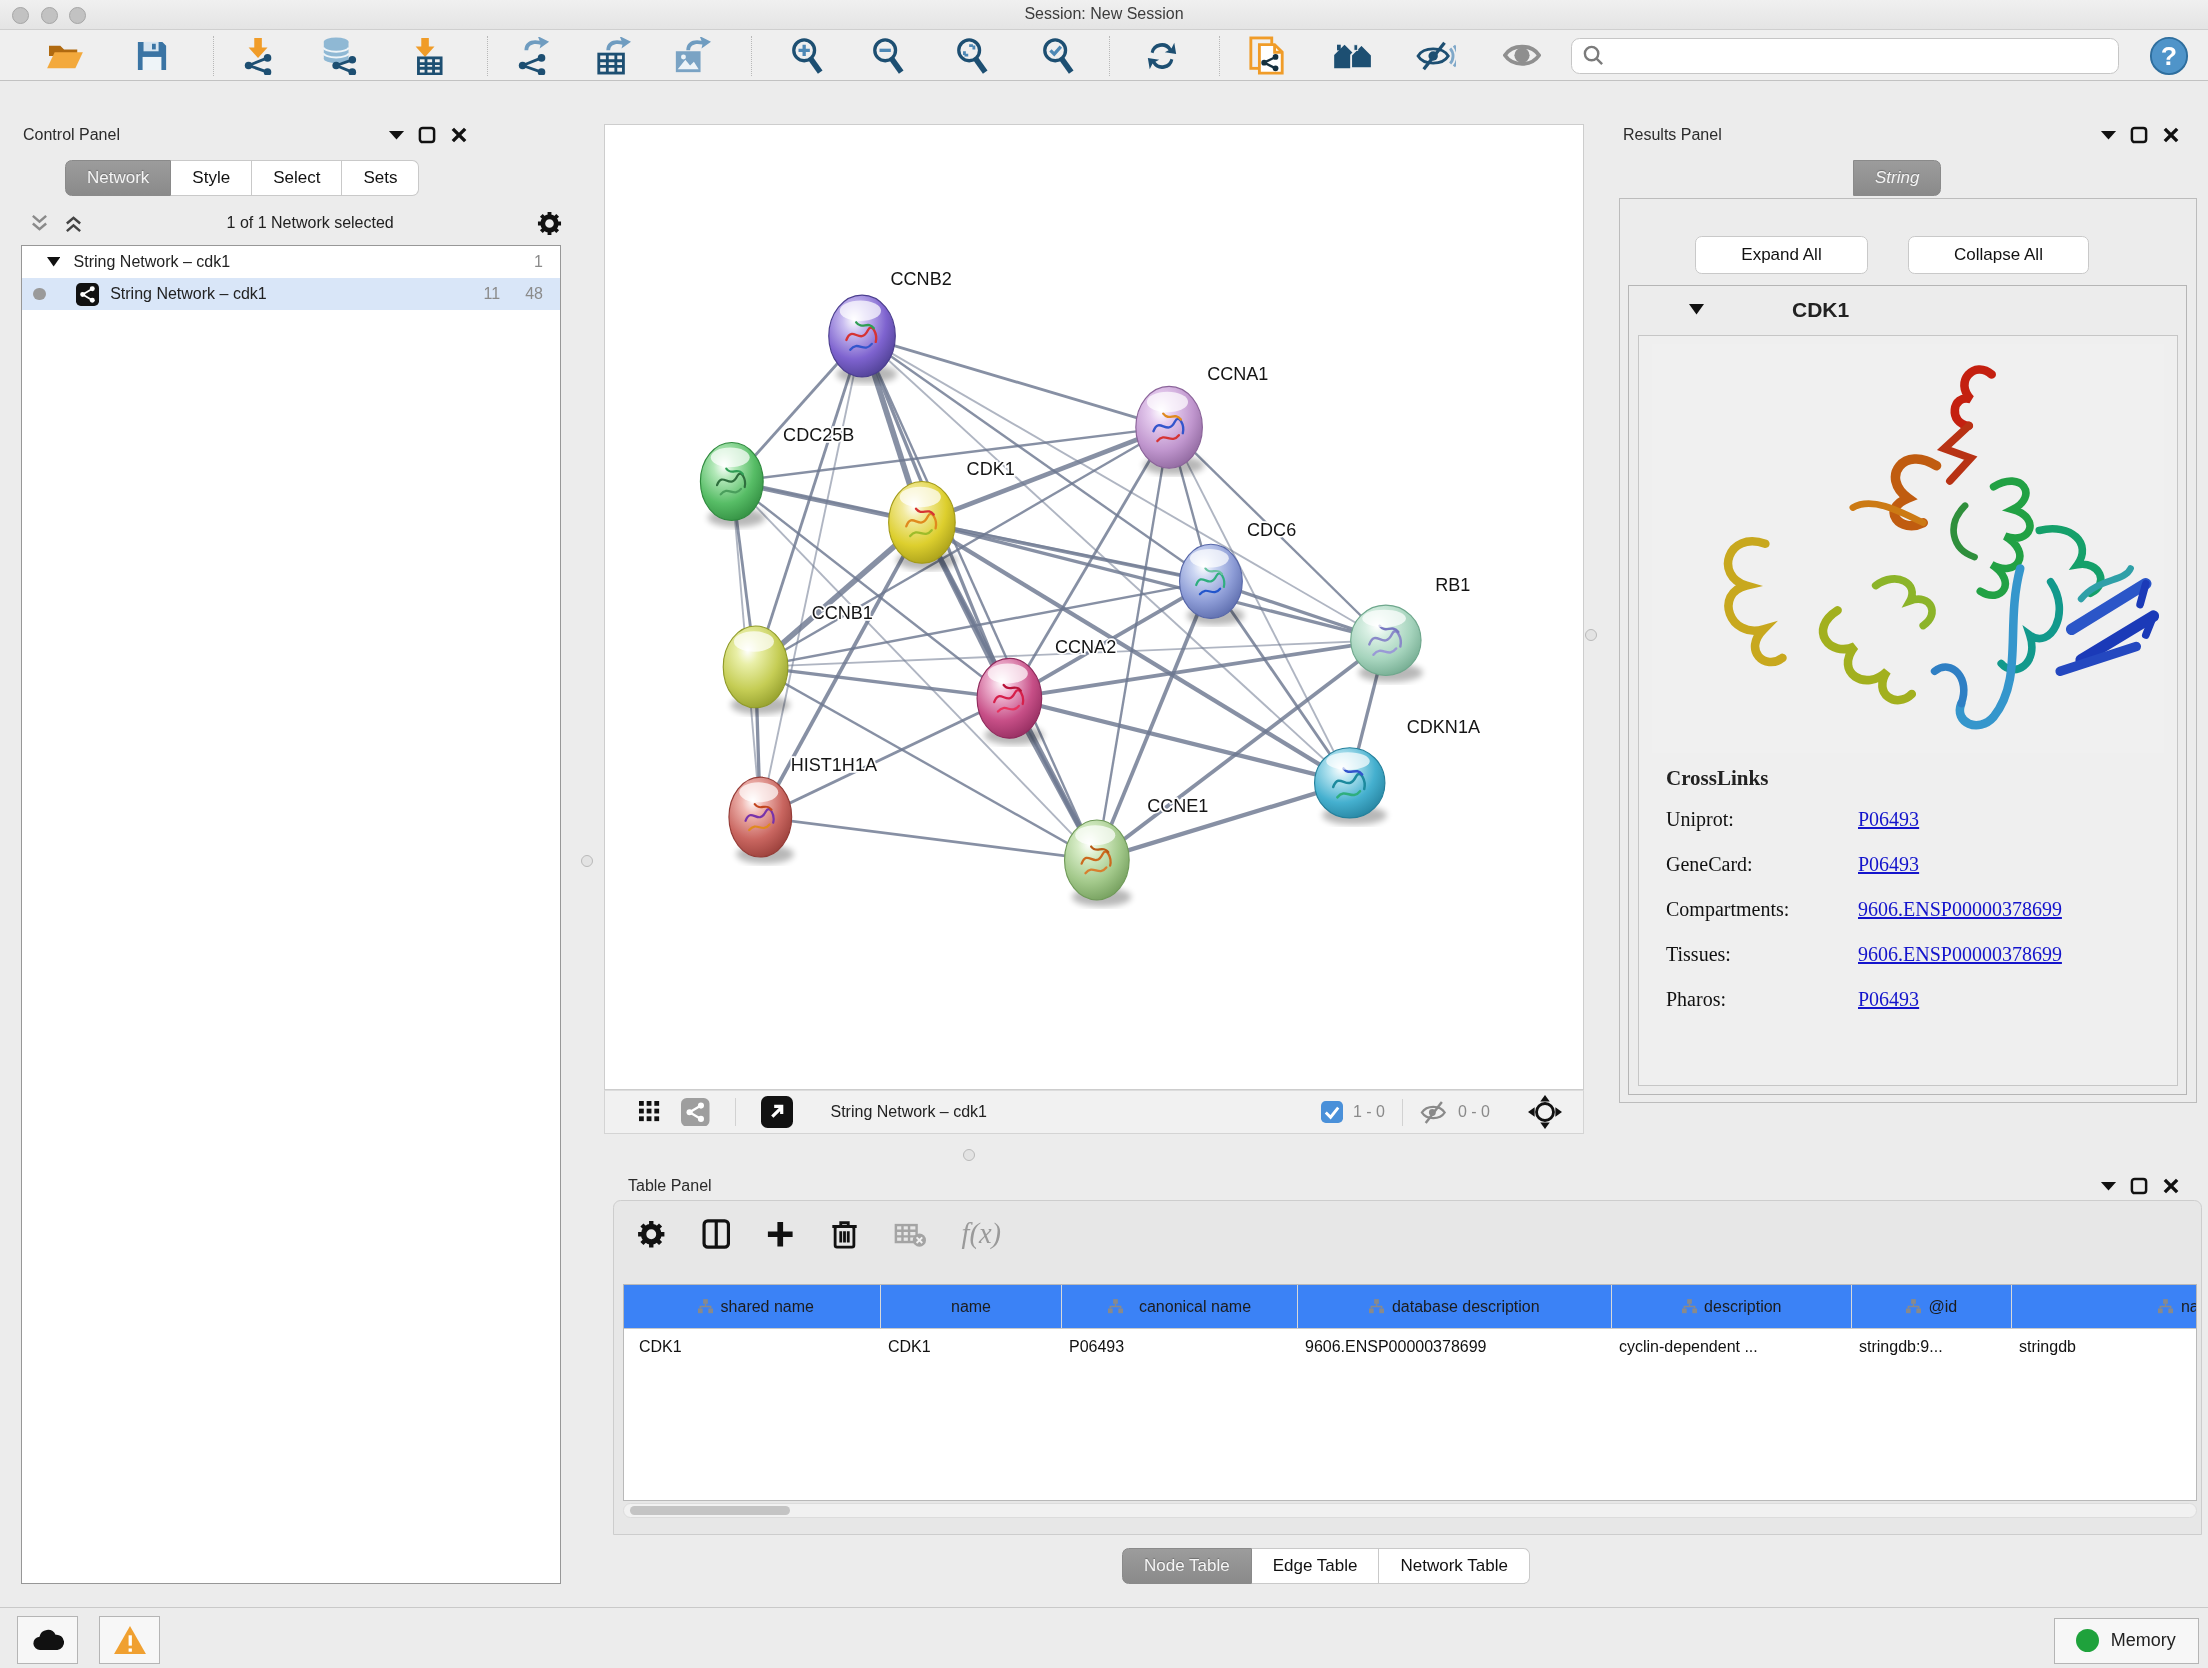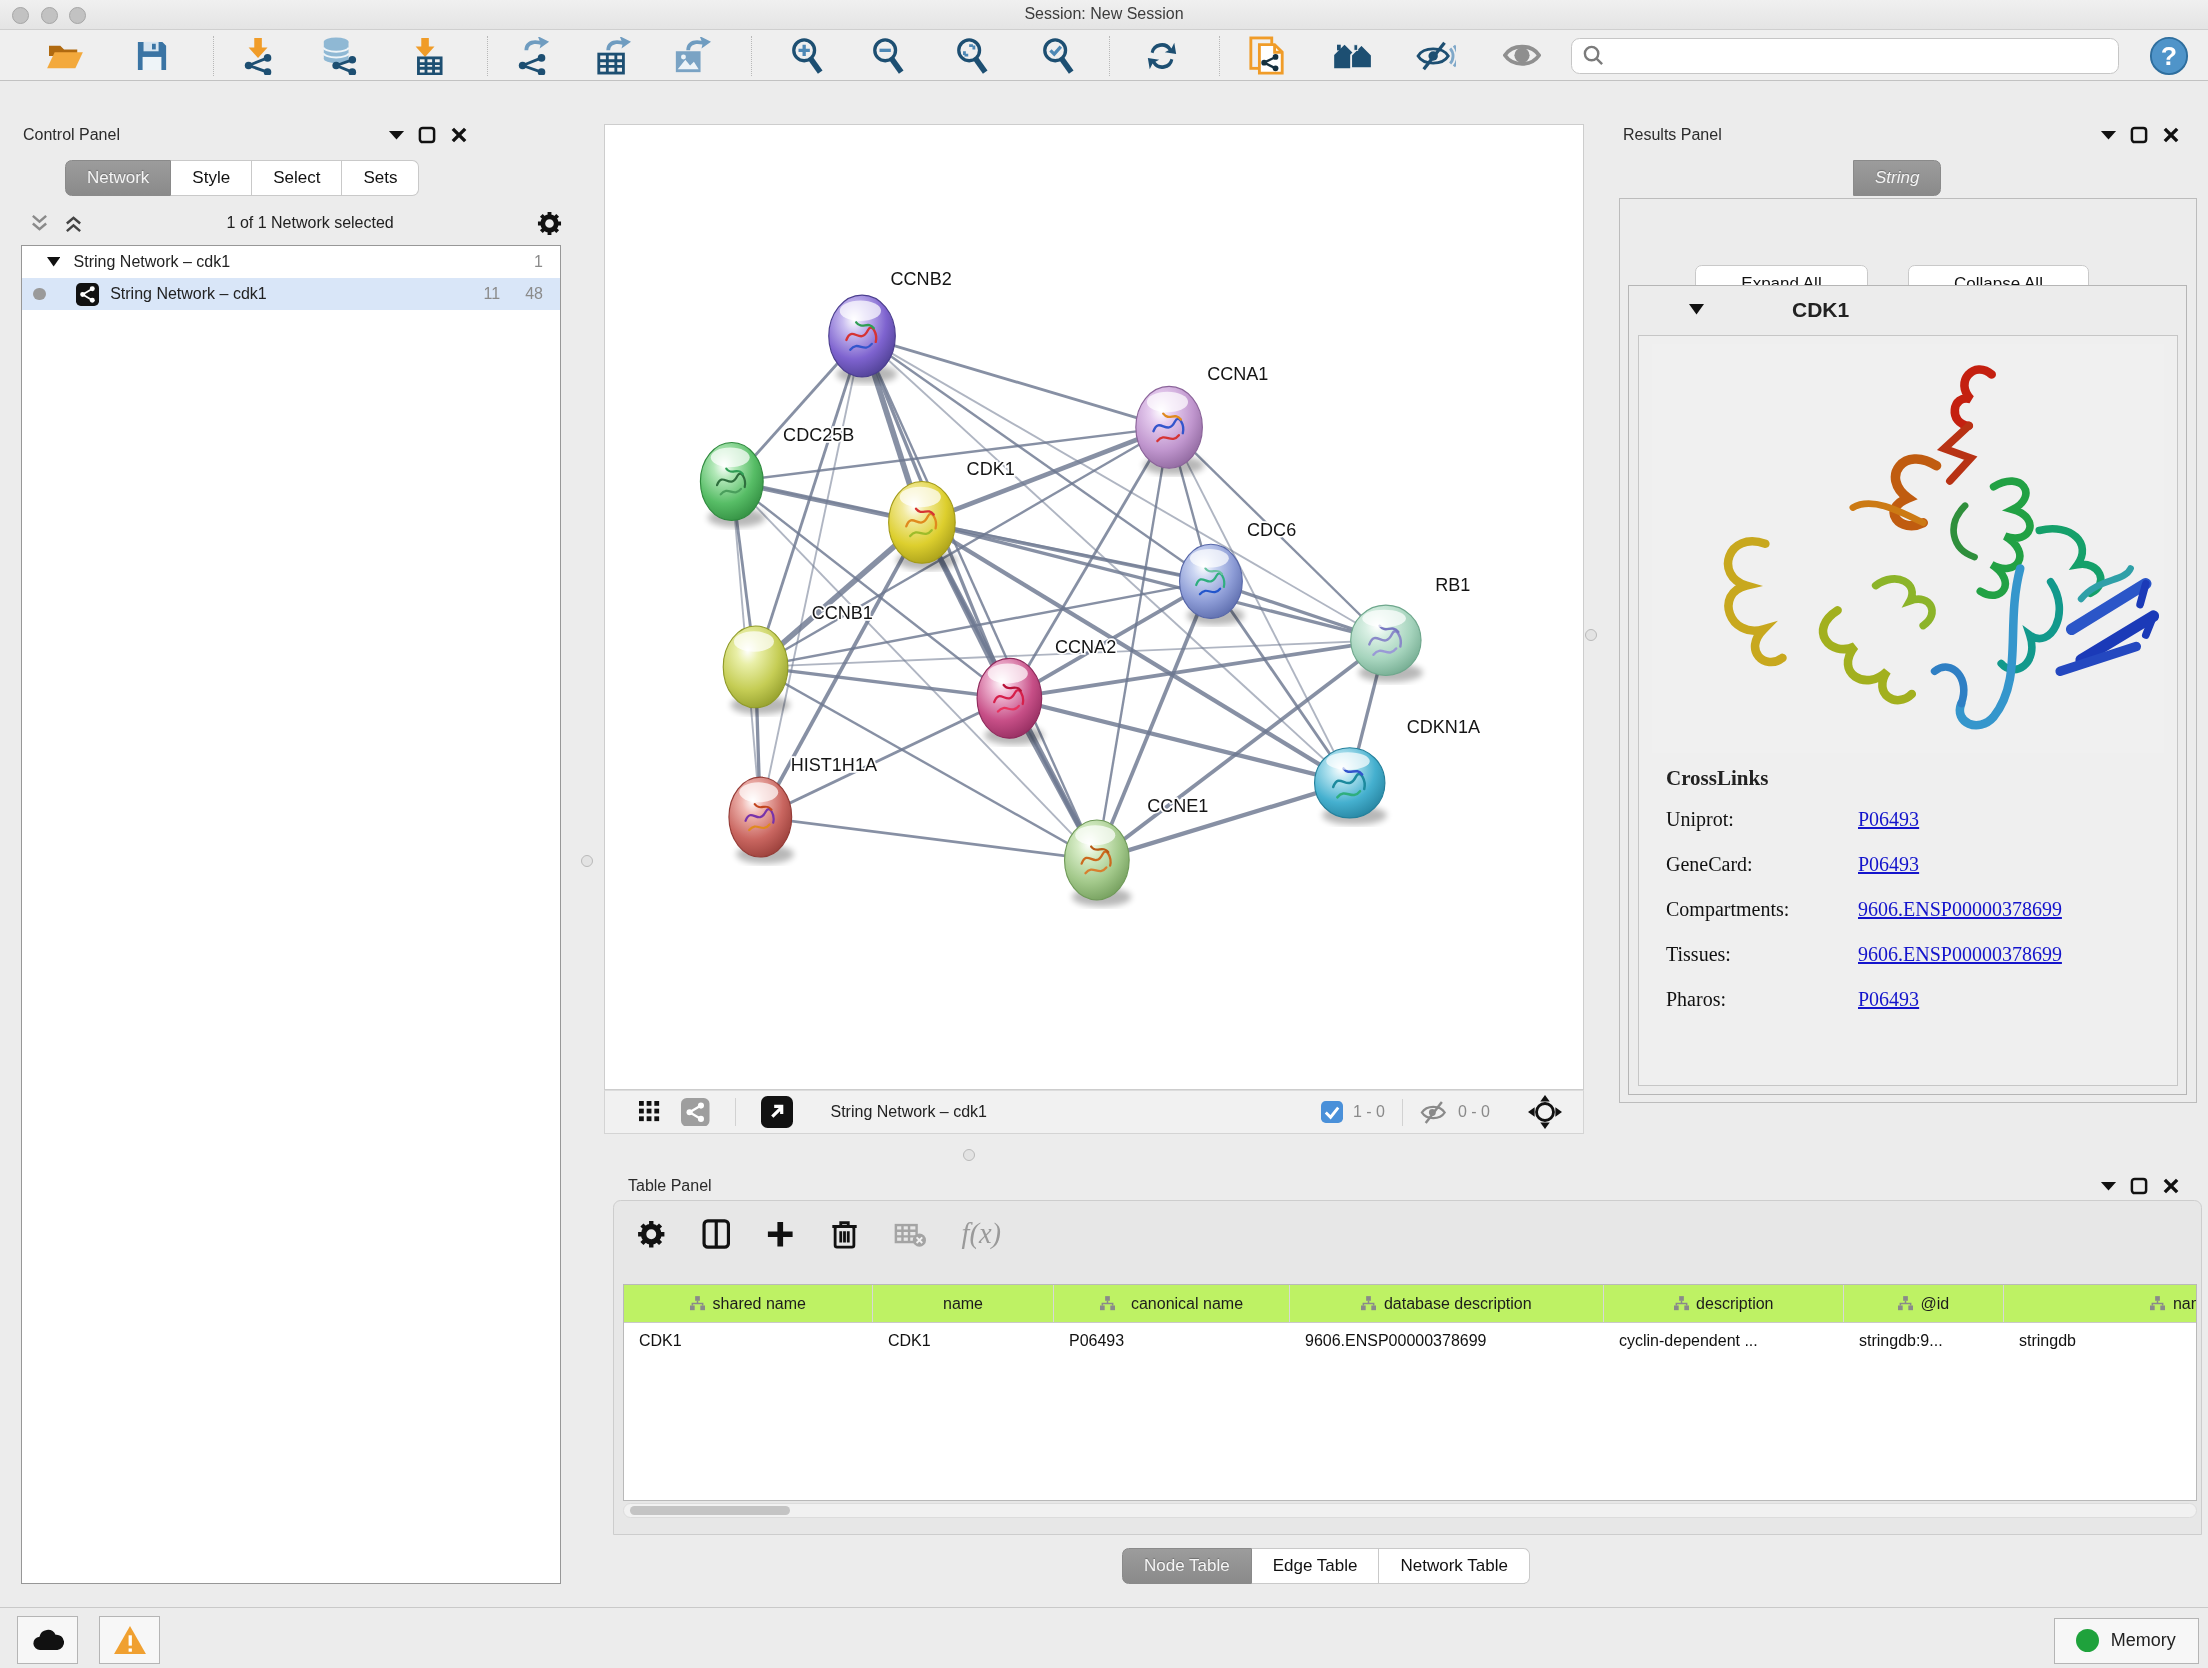--- a/index.html
+++ b/index.html
@@ -36,30 +36,30 @@
 
   
   .net-canvas { left:604px; top:124px; width:980px; height:966px; background:#fff; border:1px solid #cdcdcd; }
   .net-status { left:604px; top:1090px; width:980px; height:44px; background:#f1f1f1; border:1px solid #d4d4d4; border-top:1px solid #dcdcdc; display:flex; align-items:center; }
   .grip { position:absolute; width:12.4px; height:12.4px; border-radius:50%; background:#e3e3e3; border:1px solid #b9b9b9; }
 
   
   .rp-outer { left:1619px; top:198px; width:578px; height:905px; border:1px solid #bcbcbc; background:#ececec; }
   .rp-inner { left:1628px; top:285px; width:559px; height:810px; border:1.9px solid #b5b5b5; background:#ececec; }
   .rp-body { left:1638px; top:335px; width:540px; height:751px; border:1px solid #c6c6c6; background:#efefef; }
-  .btn { background:#fff; border:1px solid #c9c9c9; border-radius:6.7px; font-size:17px; color:#111; display:flex; align-items:center; justify-content:center;margin-top:29px; }
+  .btn { background:#fff; border:1px solid #c9c9c9; border-radius:6.7px; font-size:17px; color:#111; display:flex; align-items:center; justify-content:center; }
   .crosslinks { font-family:"Liberation Serif", serif; }
   .xl-row { display:flex; height:45px; align-items:center; font-size:20px; }
   .xl-label { width:219px; padding-left:27px; color:#111; }
   .xl-link { color:#1414cc; text-decoration:underline; }
 
   
   .tp-box { left:613px; top:1200px; width:1589px; height:335px; background:#e7e7e7; border:1px solid #cdcdcd; border-radius:7.6px 7.6px 0 0; }
   .tbl { position:absolute; left:623px; top:1284px; width:1574px; height:217px; background:#fff; border:1px solid #b9b9b9; overflow:hidden; }
-  .tbl-head { display:flex; height:38px; background:#bef264; border-bottom:1px solid #c9c9c9; }
+  .tbl-head { display:flex; height:44px; background:#3b82f6; border-bottom:1px solid #c9c9c9;padding-left:8px; }
   .tbl-th { display:flex; align-items:center; justify-content:center; gap:7.6px; font-size:16px; color:#1c1c1c; border-right:1px solid #d8d8d8; flex:none; }
   .tbl-row { display:flex; height:36px; }
   .tbl-td { display:flex; align-items:center; padding-left:15px; font-size:16px; color:#111; flex:none; }
   .hscroll { position:absolute; left:623px; top:1503px; width:1574px; height:15px; background:#f1f1f1; border:1px solid #dcdcdc; border-radius:7.6px; }
   .hthumb { position:absolute; left:5.7px; top:1.9px; width:160px; height:9.5px; background:#c4c4c4; border-radius:4.8px; }
 
   
   .statusbar { left:0; top:1607px; width:2208px; height:61px; background:#ececec; border-top:1px solid #c9c9c9; }
   .sb-btn { position:absolute; top:7.6px; width:61px; height:48px; background:#f7f7f7; border:1px solid #b5b5b5; display:flex; align-items:center; justify-content:center; }
   .mem-btn { position:absolute; right:9.5px; top:9.5px; width:145px; height:46px; background:#f7f7f7; border:1px solid #b5b5b5; display:flex; align-items:center; justify-content:center; gap:11.4px; font-size:18px; }

